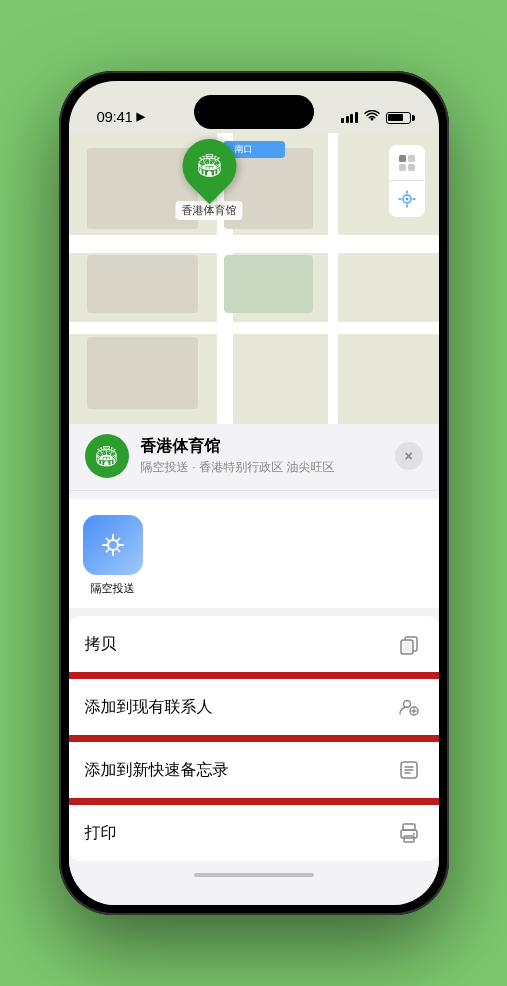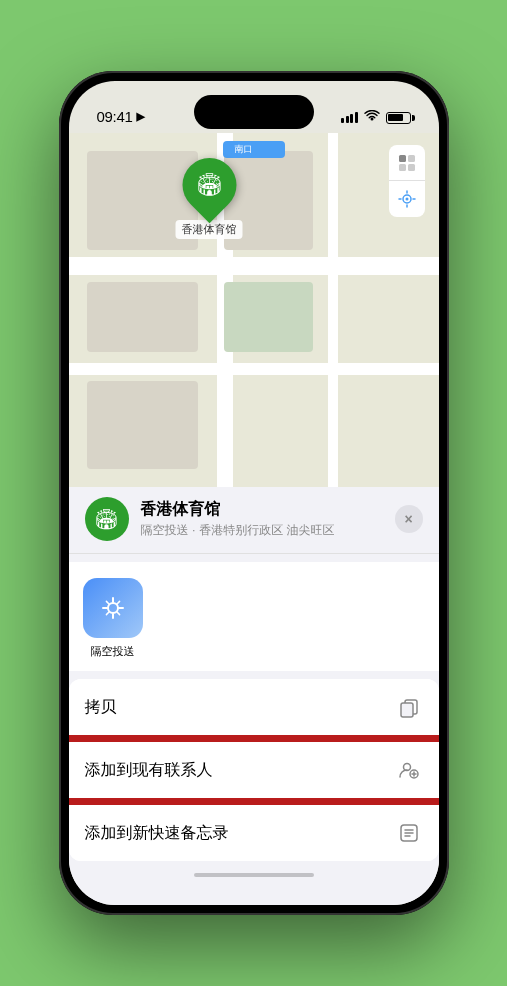--- a/index.html
+++ b/index.html
@@ -543,20 +543,31 @@
         <div class="menu-item">
           <span class="menu-item-label">添加到新快速备忘录</span>
           <div class="menu-item-icon">
             <svg width="22" height="22" viewBox="0 0 22 22" fill="none">
               <rect x="3" y="3" width="16" height="16" rx="3" stroke="#888" stroke-width="1.5"></rect>
               <path d="M7 8h8M7 11h8M7 14h5" stroke="#888" stroke-width="1.5" stroke-linecap="round"></path>
             </svg>
           </div>
         </div>
 
+        <div class="menu-item">
+          <span class="menu-item-label">打印</span>
+          <div class="menu-item-icon">
+            <svg width="22" height="22" viewBox="0 0 22 22" fill="none">
+              <rect x="5" y="2" width="12" height="6" rx="1" stroke="#888" stroke-width="1.5"></rect>
+              <rect x="3" y="8" width="16" height="8" rx="2" stroke="#888" stroke-width="1.5"></rect>
+              <rect x="6" y="14" width="10" height="6" rx="1" stroke="#888" stroke-width="1.5"></rect>
+              <circle cx="16" cy="12" r="1" fill="#888"></circle>
+            </svg>
+          </div>
+        </div>
 
       </div>
 
       <div class="home-indicator">
         <div class="home-bar"></div>
       </div>
     </div>
   </div>
 </div>
 

